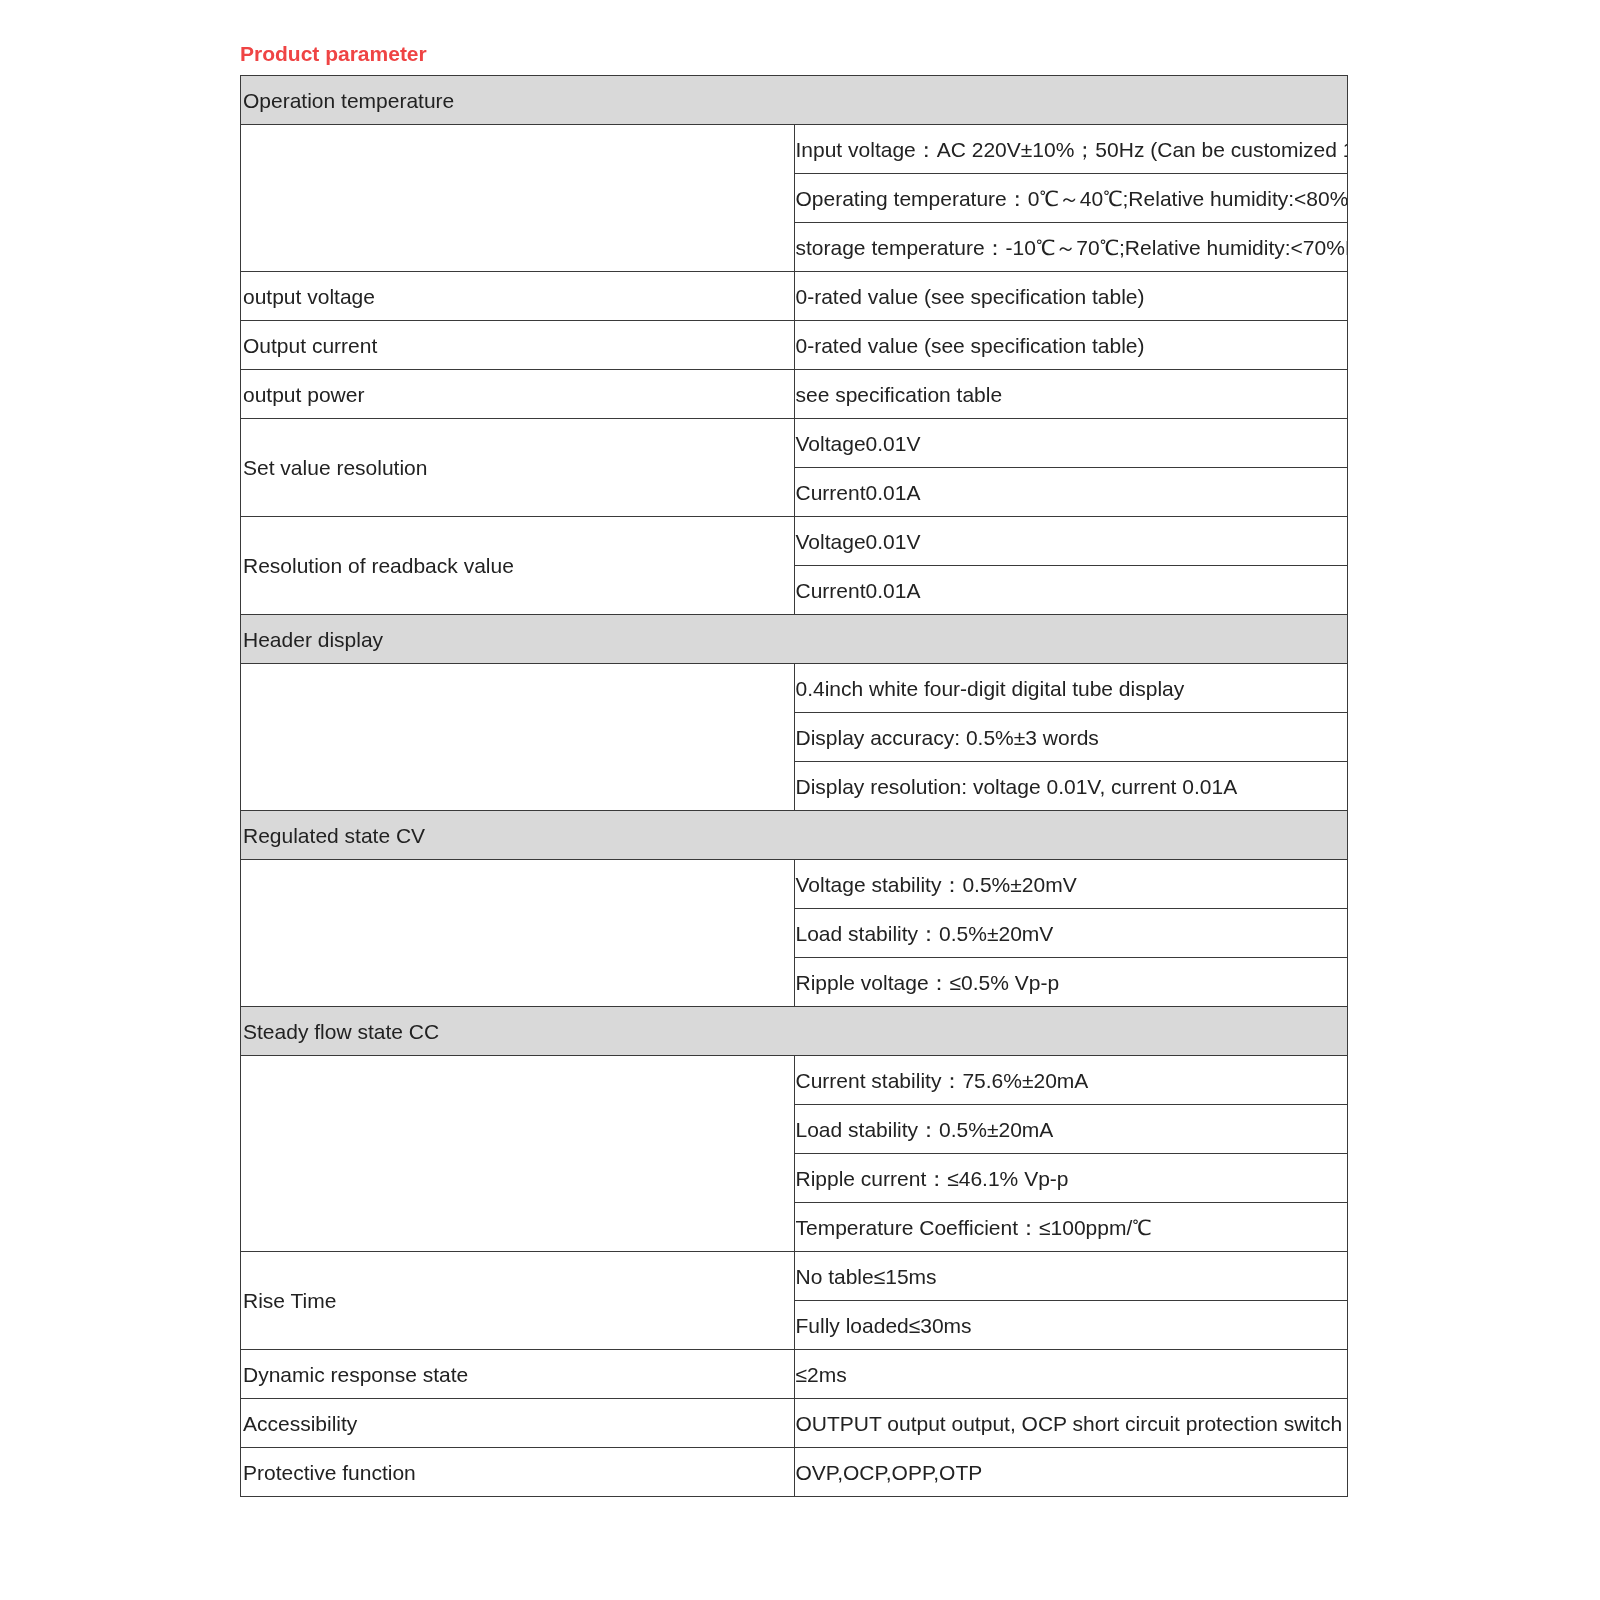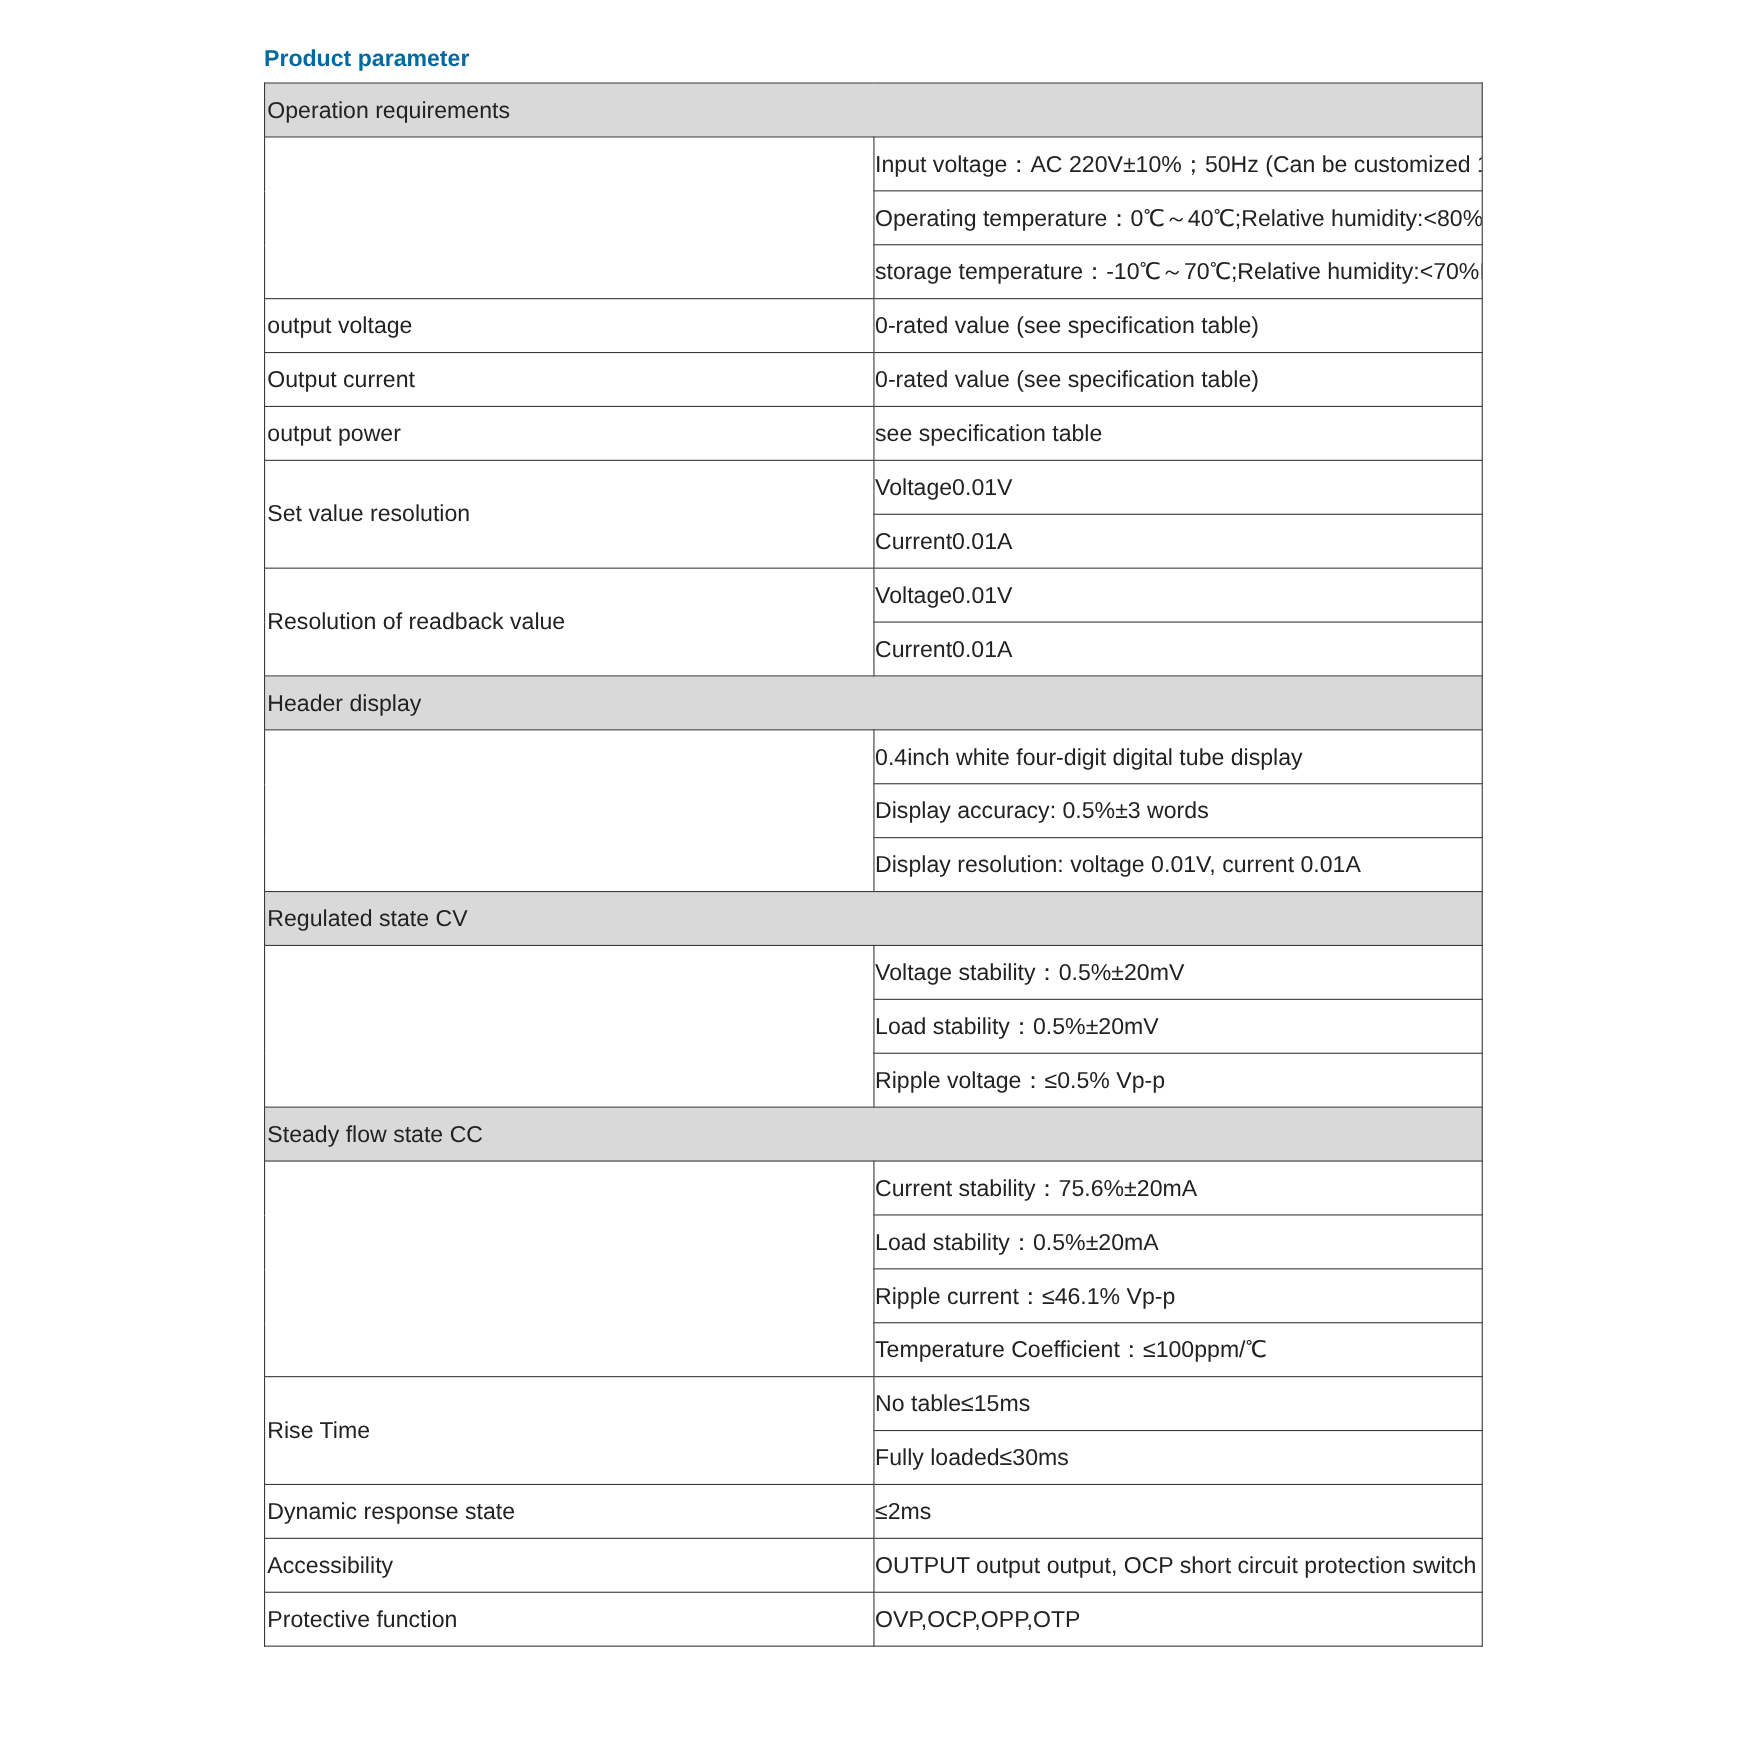--- a/index.html
+++ b/index.html
@@ -1,32 +1,32 @@
 <!DOCTYPE html>
 <html><head>
 <meta charset="utf-8">
 <style>
   html, body { margin: 0; padding: 0; background: #ffffff; }
   body { width: 1600px; height: 1600px; position: relative; font-family: "Liberation Sans", sans-serif; color: #222; }
-  .title { position: absolute; left: 240px; top: 42px; font-size: 21px; font-weight: bold; color: #0369a1; }
+  .title { position: absolute; left: 240px; top: 42px; font-size: 21px; font-weight: bold; color: #ef4444; }
   table.params { position: absolute; left: 240px; top: 75px; width: 1108px; border-collapse: collapse; table-layout: fixed; }
   table.params td { border: 1.5px solid #3a3a3a; height: 48px; padding: 0 0 0 2px; font-size: 21px; line-height: 1; vertical-align: middle; white-space: nowrap; overflow: hidden; }
   table.params td.label { width: 292px; }
   table.params tr.section td { background: #d9d9d9; }
   table.params td.value { padding-left: 1px; }
 </style>
 </head>
 <body>
 
 <div class="title">Product parameter</div>
 
 <table class="params">
   <tbody id="param-body">
       <tr class="section">
-        <td colspan="2">Operation requirements</td>
+        <td colspan="2">Operation temperature</td>
       </tr>
       <tr>
         <td class="label" rowspan="3"></td>
         <td class="value">Input voltage：AC 220V±10%；50Hz (Can be customized 110V)</td>
       </tr>
       <tr>
         <td class="value">Operating temperature：0℃～40℃;Relative humidity:&lt;80%RH</td>
       </tr>
       <tr>
         <td class="value">storage temperature：-10℃～70℃;Relative humidity:&lt;70%RH</td>

